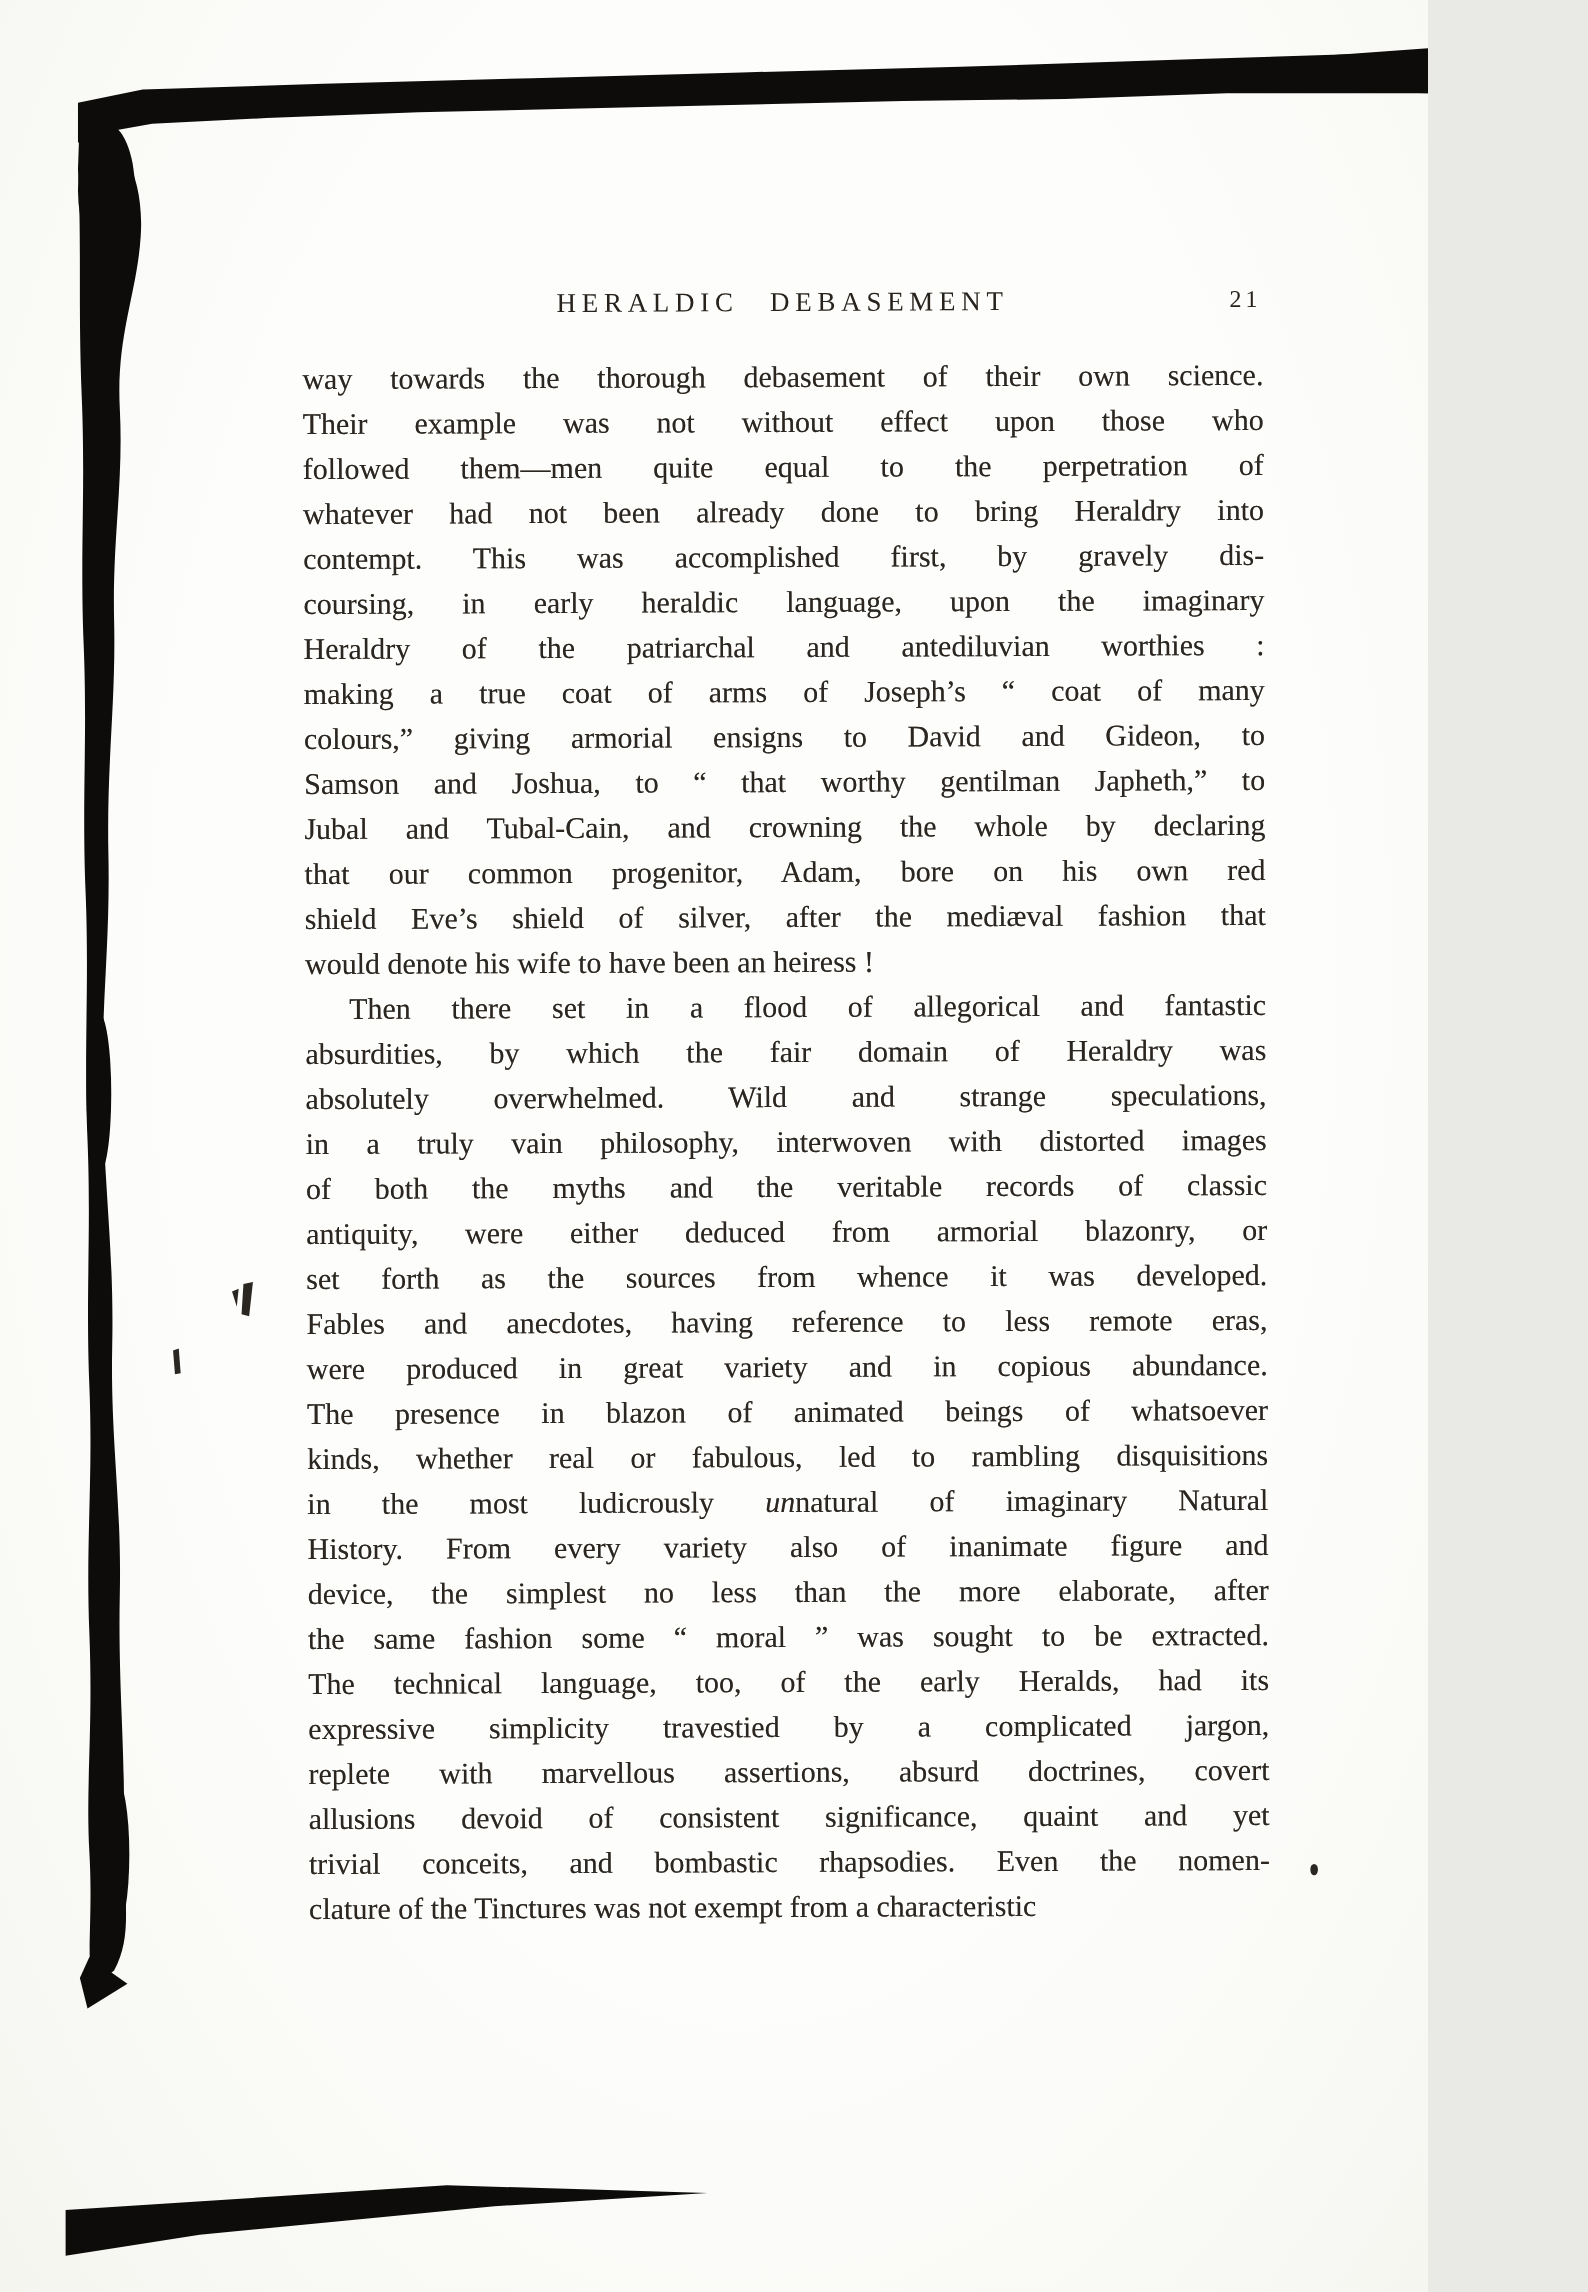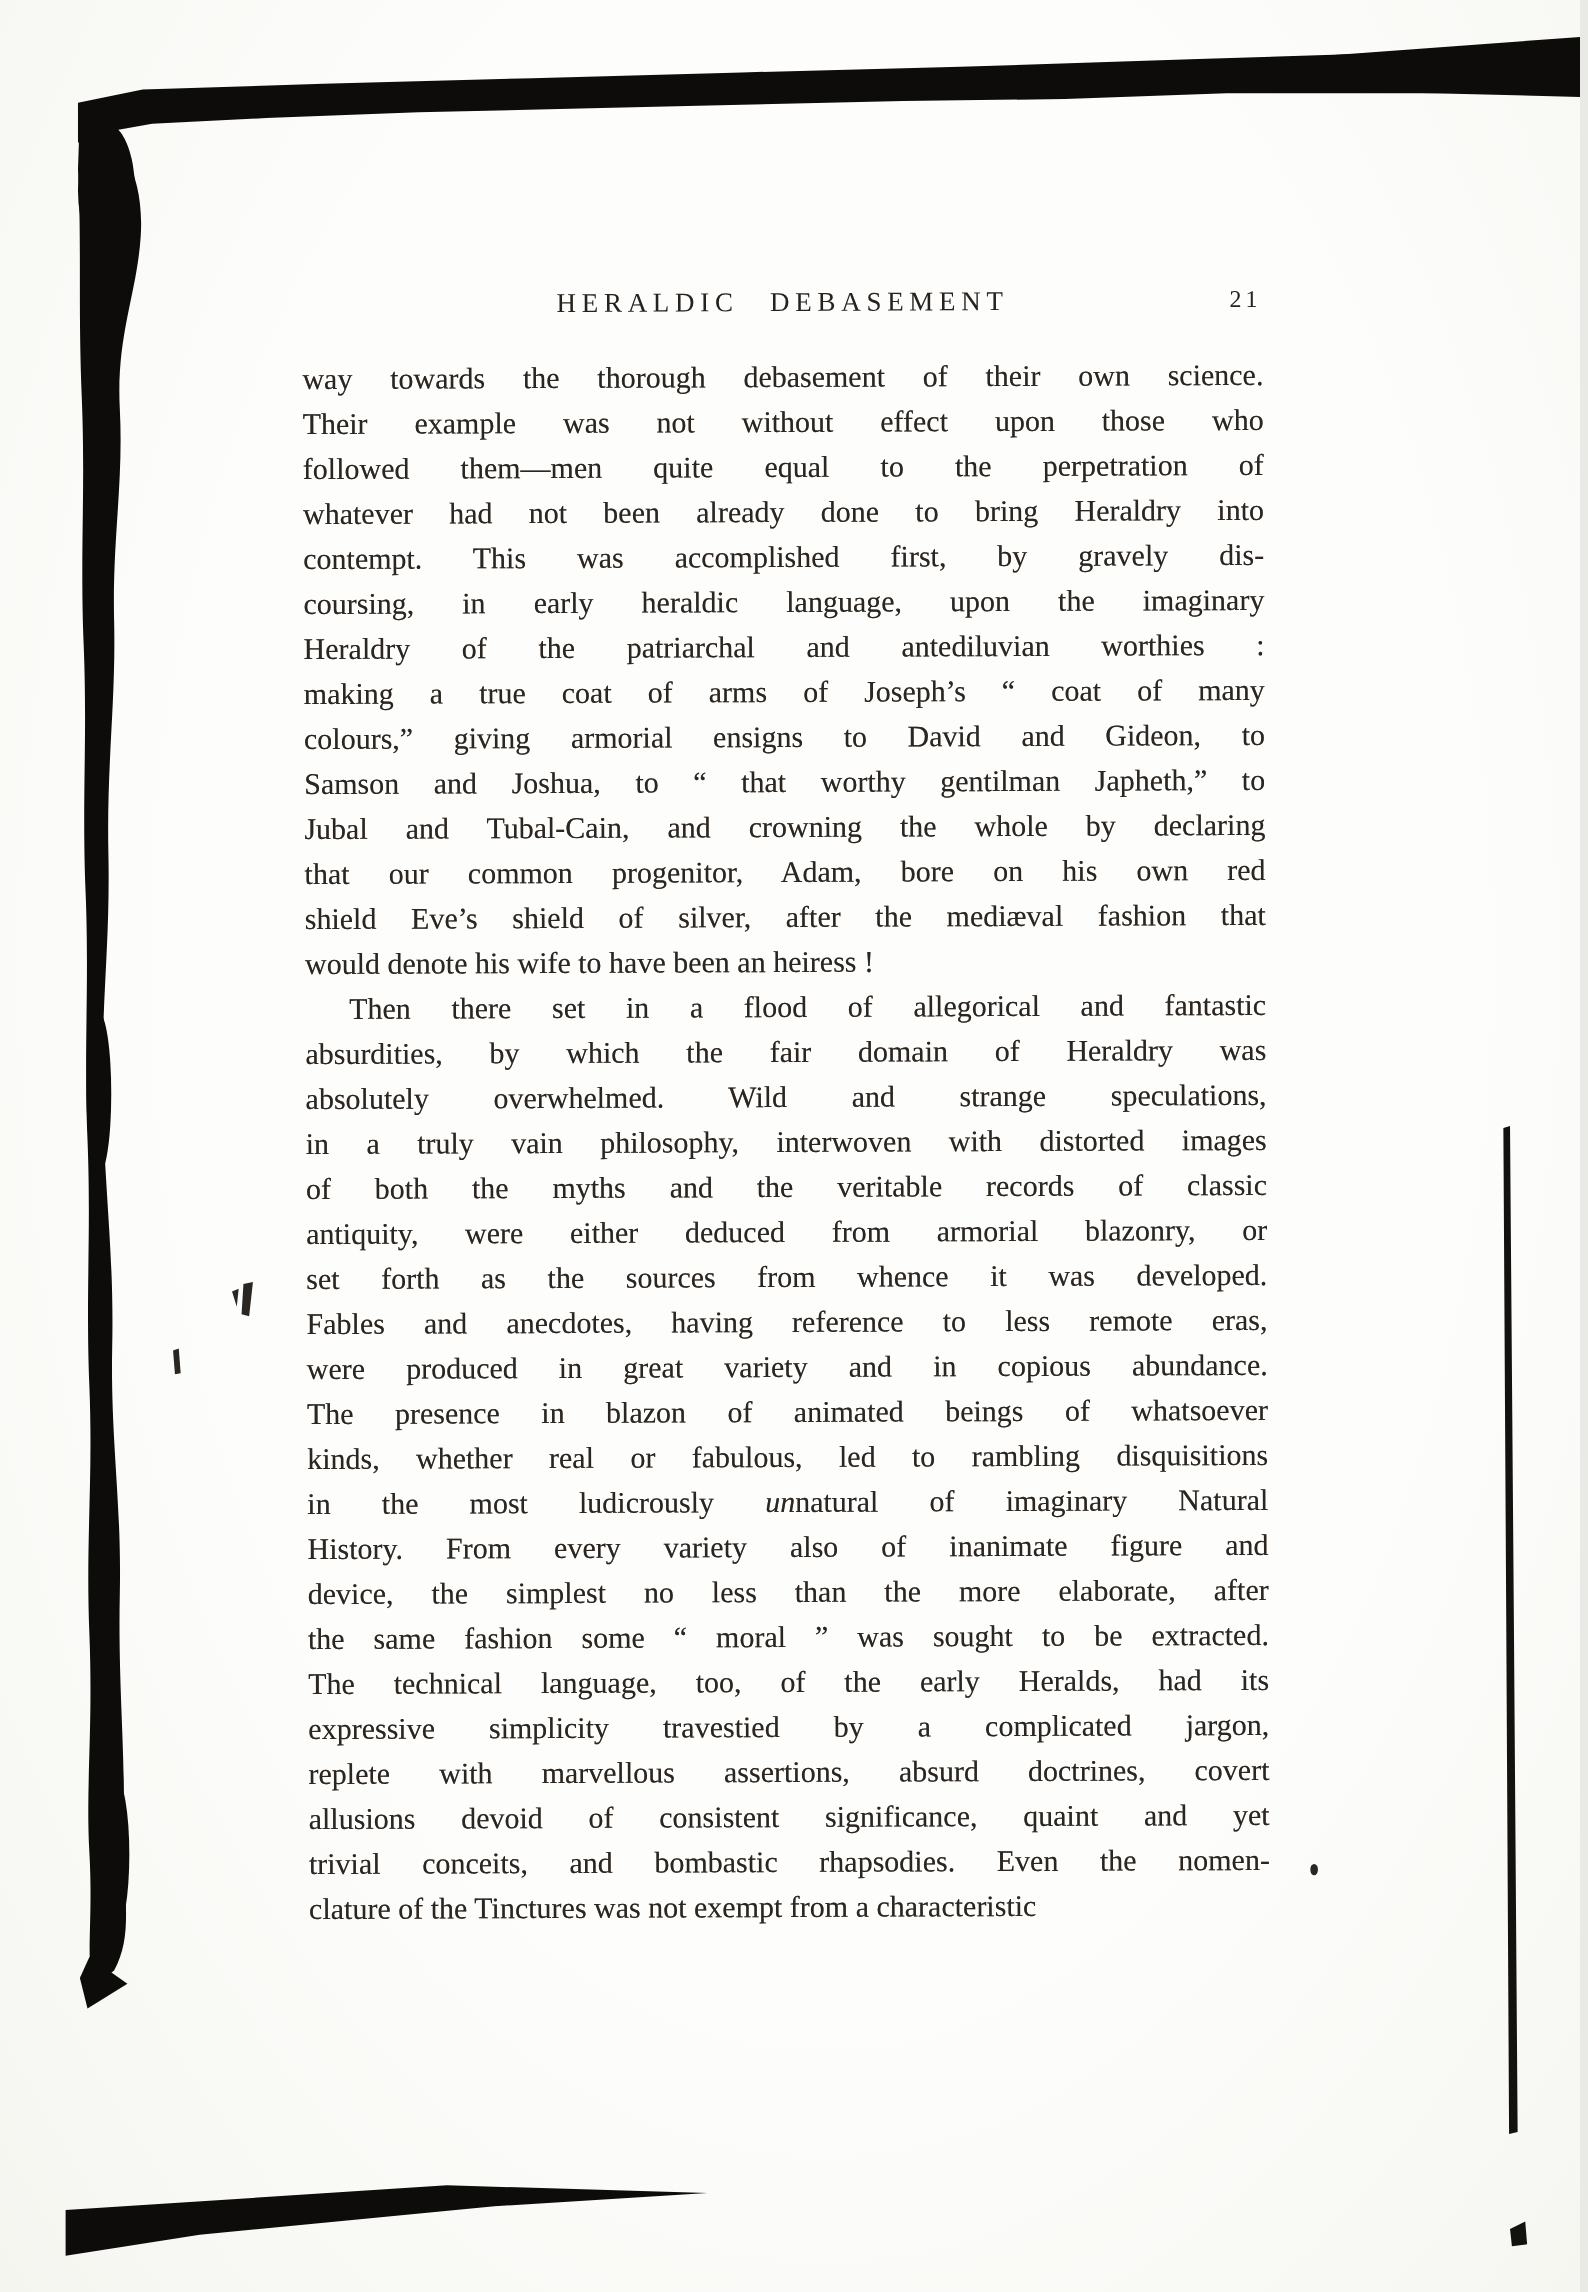--- a/index.html
+++ b/index.html
@@ -1,17 +1,17 @@
 <!DOCTYPE html>
 <html style="font-size:15px"><head>
 <meta charset="utf-8">
 <style>
   html,body{margin:0;padding:0;background:#e9e9e5;}
   .page{
-    position:relative;width:1580px;height:2292px;overflow:hidden;
+    position:relative;width:1428px;height:2292px;overflow:hidden;
     background:radial-gradient(ellipse at 52% 42%, #fdfdfc 55%, #f5f5f0 100%);
     font-family:"Liberation Serif", serif;color:#2b2620;
   }
   .artifacts{position:absolute;inset:0;pointer-events:none;}
   .content{position:absolute;left:302px;top:287px;width:961px;
     transform:rotate(-0.25deg);transform-origin:50% 0;}
   .header{position:relative;height:44px;margin-bottom:23px;}
   .title{position:absolute;left:0;right:0;text-align:center;font-size:27px;
     letter-spacing:5.7px;word-spacing:19px;color:#27221b;}
   .page-num{position:absolute;right:1.9px;top:1px;font-size:24px;letter-spacing:3.8px;color:#27221b;}

